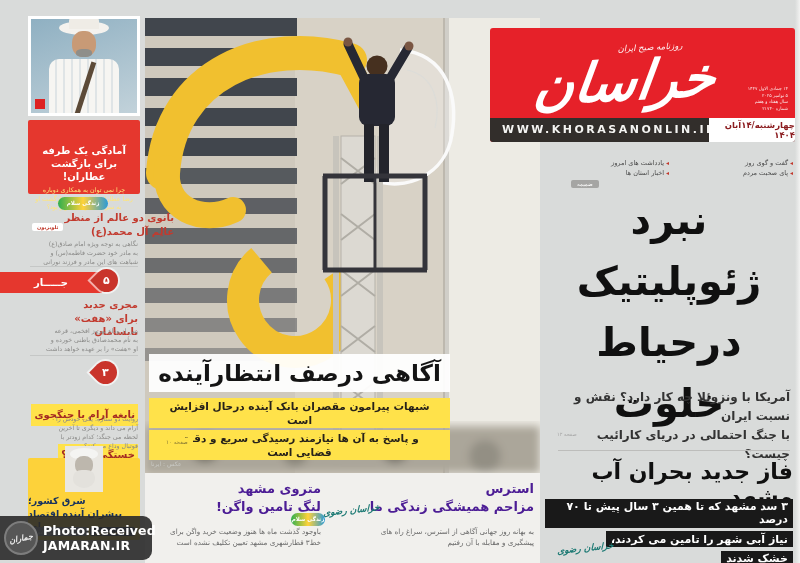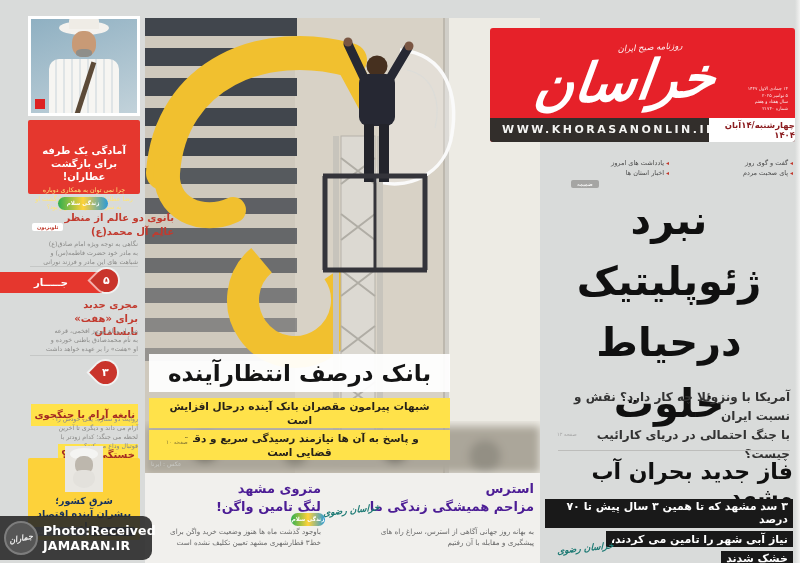--- a/index.html
+++ b/index.html
@@ -93,21 +93,21 @@
             font-size:10px; font-weight:900; line-height:21px; letter-spacing:3px; }
   .drop { width:23px; height:23px; background:#c9342b; border-radius:50% 50% 50% 0; transform:rotate(45deg);
           display:flex; align-items:center; justify-content:center; box-shadow:0 0 0 2px rgba(255,255,255,.6); }
   .drop span { transform:rotate(-45deg); color:#fff; font-size:11px; font-weight:900; }
   .drop5 { left:95px; top:269px; } .drop3 { left:94px; top:361px; }
 
   .genius-title { left:28px; top:386px; width:110px; text-align:right; }
   .genius-title span { display:inline-block; background:#ffe24a; color:#a52a22; font-size:10px; font-weight:700;
                        line-height:12px; padding:5px 3px; margin-top:18px; }
 
-  .note-box { left:28px; top:458px; width:112px; height:82px; background:#fdd23a; border-radius:2px; text-align:center; }
+  .note-box { left:28px; top:458px; width:112px; height:82px; background:#fdd23a; border-radius:2px; text-align:left; }
   .cleric { position:absolute; left:37px; top:-12px; width:38px; height:46px; background:#e9e7e2; overflow:hidden; }
   .turban { position:absolute; left:5px; top:2px; width:28px; height:12px; background:#f4f4f2; border-radius:50%; }
   .cface { position:absolute; left:10px; top:10px; width:18px; height:18px; background:#bdb7ad; border-radius:45%; }
   .cbeard { position:absolute; left:8px; top:24px; width:22px; height:18px; background:#e3e1dc; border-radius:40% 40% 50% 50%; }
   .note-box h4 { margin-top:37px; color:#16315e; font-size:9.5px; line-height:12.5px; font-weight:900; }
   .note-tags { position:absolute; left:0; right:0; bottom:4px; display:flex; justify-content:center; gap:2px; }
   .ntag1 { background:#1c2f55; color:#ffd23a; font-size:5.5px; font-weight:bold; padding:1.5px 5px; border-radius:2px; }
   .ntag2 { background:#8a97ad; color:#fff; font-size:5px; padding:1.5px 4px; border-radius:2px; }
 
   .watermark { left:0; top:516px; width:152px; height:44px; background:rgba(42,42,42,.9); border-radius:0 9px 9px 0;
@@ -187,21 +187,21 @@
       </g>
       <g filter="url(#blur1)">
         <rect x="0" y="408" width="395" height="47" fill="#aba69a"></rect>
         <circle cx="60" cy="430" r="14" fill="#6e6a61"></circle>
           <circle cx="150" cy="436" r="12" fill="#89857a"></circle>
         <circle cx="250" cy="432" r="13" fill="#77736a"></circle>
           <circle cx="340" cy="438" r="15" fill="#93teal"></circle>
         <circle cx="340" cy="438" r="15" fill="#938f84"></circle>
       </g>
     </svg>
-    <div class="overlay-band">بانک درصف انتظارآینده</div>
+    <div class="overlay-band">آگاهی درصف انتظارآینده</div>
     <div class="overlay-dek">
       <span>شبهات پیرامون مقصران بانک آینده درحال افزایش است</span><br>
       <span>و پاسخ به آن ها نیازمند رسیدگی سریع و دقیق قضایی است</span>
     </div>
     <div class="page-tag">صفحه ۱۰</div>
     <div class="photo-credit">عکس : ایرنا</div>
   </div>
 
   <div class="abs masthead">
     <div class="tagline">روزنامه صبح ایران</div>

